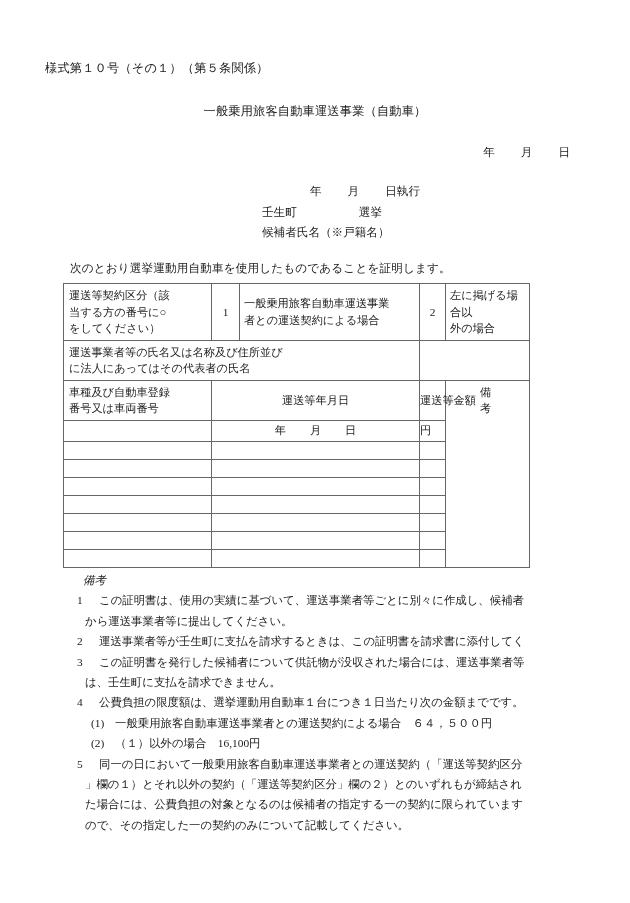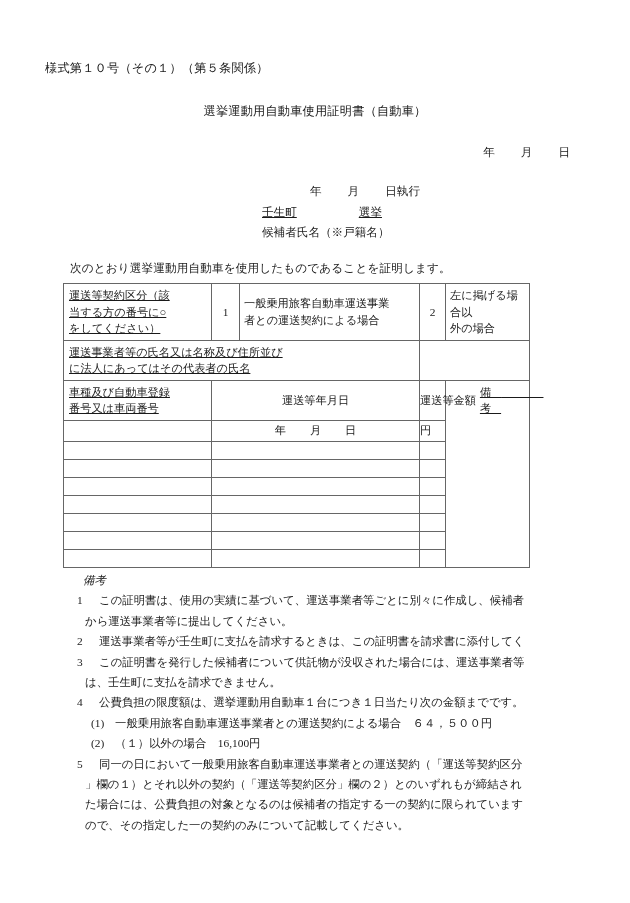--- a/index.html
+++ b/index.html
@@ -62,21 +62,20 @@
     line-height: 20.5px;
   }
   .exec-line-1 {
     padding-left: 310px;
     white-space: nowrap;
   }
   .exec-line-1 .sp { display: inline-block; width: 26px; }
   .exec-line-2 {
     padding-left: 262px;
     white-space: nowrap;
-    text-decoration: underline;
   }
   .exec-line-2 .gap { display: inline-block; width: 62px; }
   .exec-line-3 {
     padding-left: 262px;
     white-space: nowrap;
   }
 
   .intro-line {
     position: absolute;
     left: 70px;
@@ -97,21 +96,20 @@
     font-size: 11.2px;
   }
   .main-table td {
     border: 1px solid #666;
     padding: 0;
     vertical-align: middle;
   }
   .cell-pad {
     padding: 3px 4px 3px 5px;
     line-height: 16.5px;
-    text-decoration: underline;
   }
   .cell-mid {
     padding: 3px 4px;
     line-height: 16.5px;
   }
   .num-cell {
     text-align: center;
     font-size: 11.4px;
   }
   .row-empty td { height: 17px; }
@@ -171,21 +169,21 @@
     top: 0;
   }
 </style>
 </head>
 <body>
 
 <div class="page">
 
   <div class="form-no">様式第１０号（その１）（第５条関係）</div>
 
-  <div class="doc-title">選挙運動用自動車使用証明書（自動車）</div>
+  <div class="doc-title">一般乗用旅客自動車運送事業（自動車）</div>
 
   <div class="date-blank-top">
     <span>年</span><span class="sp"></span><span>月</span><span class="sp"></span><span>日</span>
   </div>
 
   <div class="exec-block">
     <div class="exec-line-1">
       <span>年</span><span class="sp"></span><span>月</span><span class="sp"></span><span>日執行</span>
     </div>
     <div class="exec-line-2">

